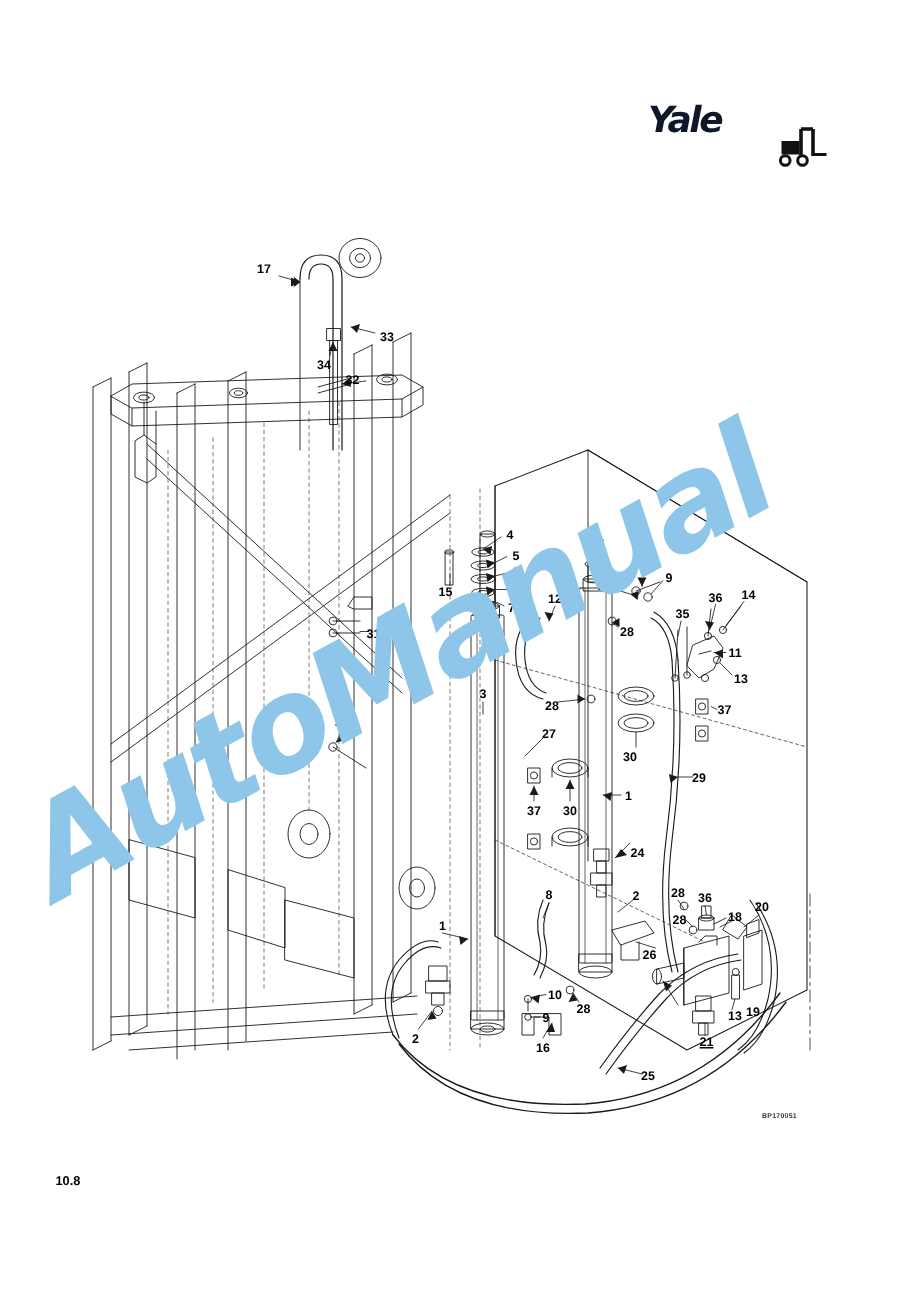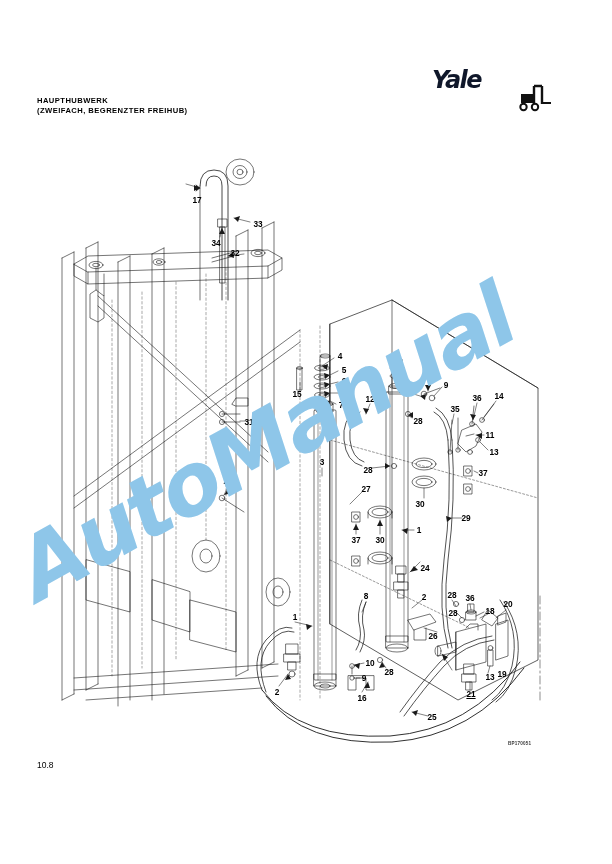--- a/index.html
+++ b/index.html
@@ -51,23 +51,23 @@
   }
   #brand-forklift {
     position: absolute;
     left: 84px;
     top: 16px;
   }
   
   #page-number {
     position: absolute;
     left: 37px;
-    top: 760px;
+    top: 782px;
     font-size: 8.5px;
-    font-weight: normal;
+    font-weight: bold;
     color: #000;
   }
   #drawing-number {
     position: absolute;
     left: 508px;
     top: 741px;
     font-size: 4.6px;
     font-weight: bold;
     letter-spacing: 0.2px;
     color: #3a3a3a;
@@ -113,24 +113,20 @@
     transform: rotate(-29deg);
     transform-origin: left bottom;
     white-space: nowrap;
   }
 </style>
 </head>
 <body>
 
 <div id="page">
 
-  <div id="title-block">
-    <div>HAUPTHUBWERK</div>
-    <div>(ZWEIFACH, BEGRENZTER FREIHUB)</div>
-  </div>
 
   <div id="brand-logo">
     <div id="brand-wordmark">Yale</div>
     <svg id="brand-forklift" width="44" height="30" viewBox="0 0 44 30">
       <path d="M18 4 L18 22 M18 4 L26 4 M26 4 L26 22" stroke="#111" stroke-width="2.4" fill="none"></path>
       <rect x="5" y="12" width="12" height="9" fill="#111"></rect>
       <circle cx="7.5" cy="25" r="3.2" fill="none" stroke="#111" stroke-width="2"></circle>
       <circle cx="19" cy="25" r="3.2" fill="none" stroke="#111" stroke-width="2"></circle>
       <path d="M26 21 L35 21" stroke="#111" stroke-width="2" fill="none"></path>
     </svg>
@@ -487,21 +483,21 @@
         <polygon points="382,662 379,668 385,667"></polygon>
         <polygon points="442,654 448,657 444,661"></polygon>
         <polygon points="412,712 418,710 416,716"></polygon>
         <polygon points="288,674 285,680 291,679"></polygon>
         <polygon points="368,682 364,688 370,688"></polygon>
       </g>
     </g>
   </svg>
 
   <div id="callout-layer">
-      <div class="callout" style="left: 176px; top: 200px; margin-left: 21px;">17</div>
+      <div class="callout" style="left: 176px; top: 179px;">17</div>
       <div class="callout" style="left: 258px; top: 224px;">33</div>
       <div class="callout" style="left: 216px; top: 243px;">34</div>
       <div class="callout" style="left: 235px; top: 253px;">32</div>
       <div class="callout" style="left: 249px; top: 422px;">31</div>
       <div class="callout" style="left: 297px; top: 394px;">15</div>
       <div class="callout" style="left: 340px; top: 356px;">4</div>
       <div class="callout" style="left: 344px; top: 370px;">5</div>
       <div class="callout" style="left: 344px; top: 381px;">6</div>
       <div class="callout" style="left: 344px; top: 393px;">6</div>
       <div class="callout" style="left: 341px; top: 405px;">7</div>

